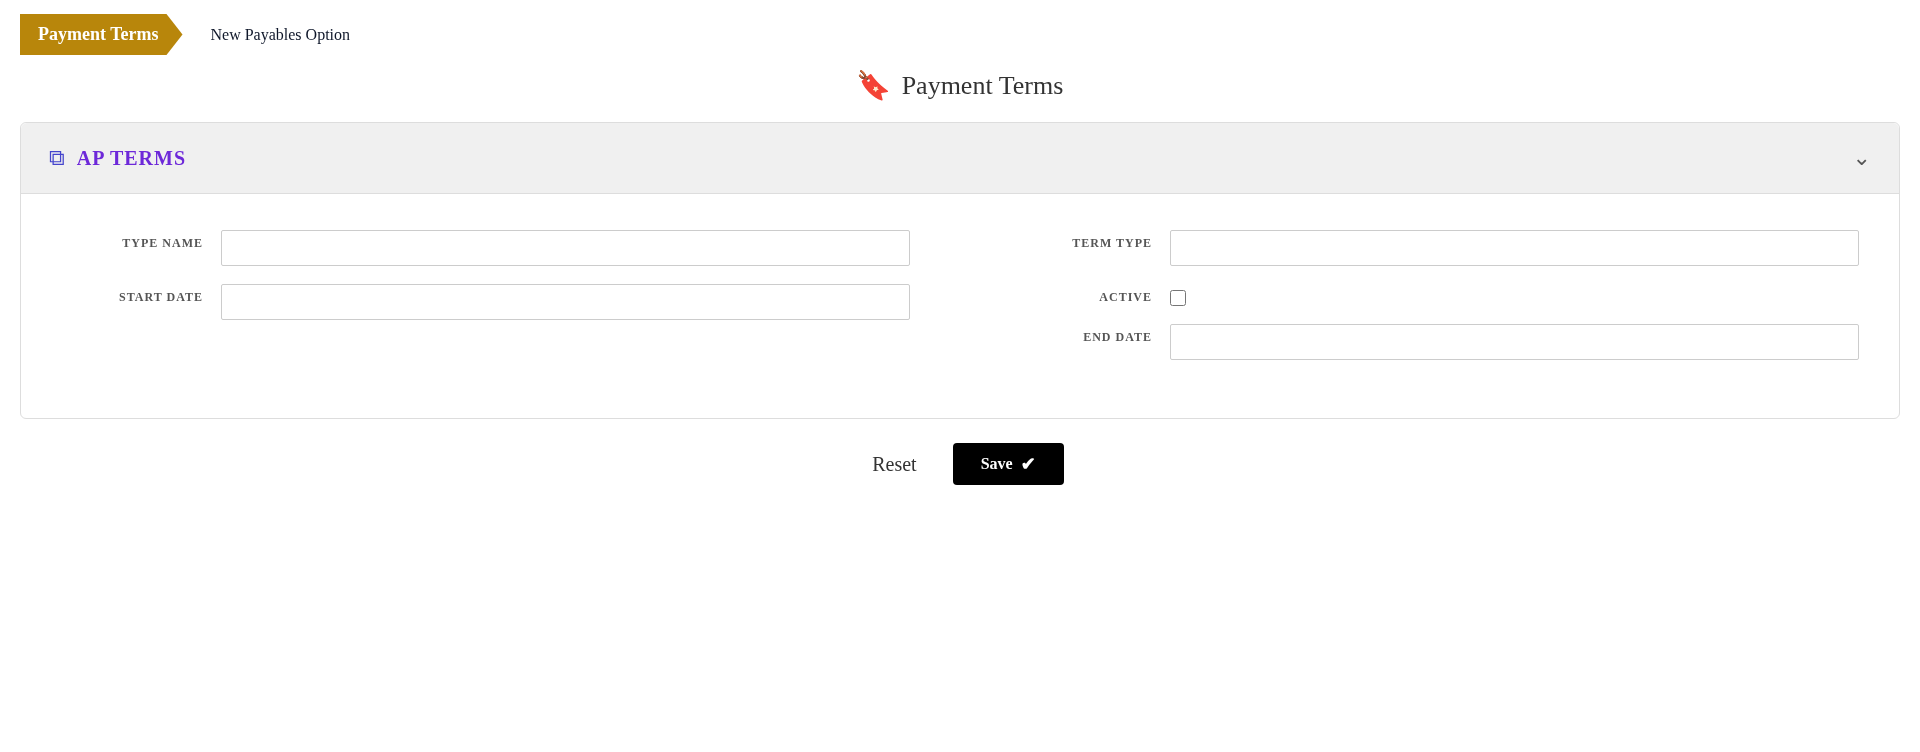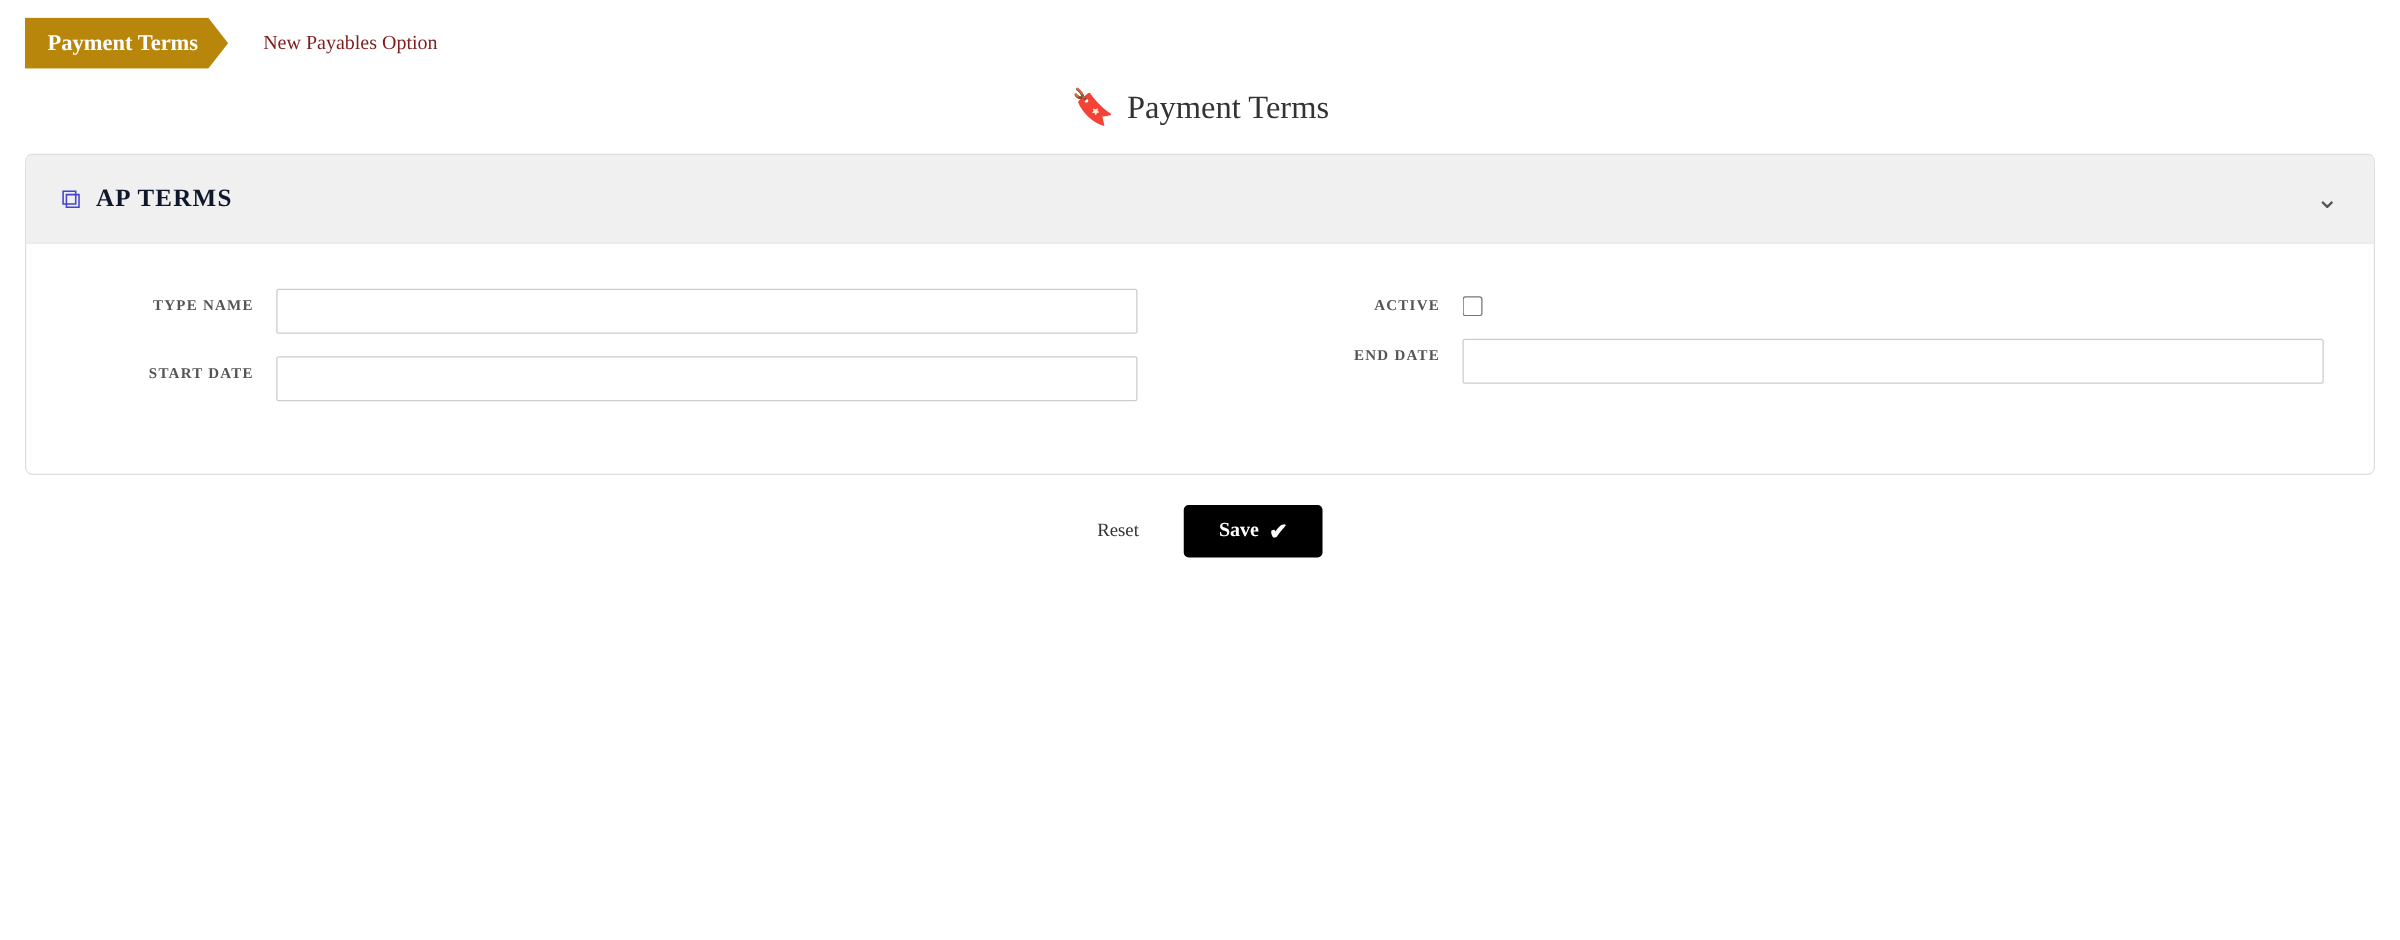--- a/index.html
+++ b/index.html
@@ -35,21 +35,21 @@
       position: relative;
     }
 
     .breadcrumb-separator {
       color: #666;
       font-size: 16px;
       margin: 0 10px;
     }
 
     .breadcrumb-current {
-      color: #7f1d1d;
+      color: #0f172a;
       font-size: 16px;
     }
 
     
     .page-title-area {
       display: flex;
       justify-content: center;
       align-items: center;
       gap: 10px;
       margin-bottom: 20px;
@@ -92,21 +92,21 @@
     }
 
     .section-icon {
       color: #4444cc;
       font-size: 22px;
     }
 
     .section-title {
       font-size: 20px;
       font-weight: bold;
-      color: #0f172a;
+      color: #6d28d9;
       letter-spacing: 1px;
       text-align: center;
     }
 
     .chevron-icon {
       color: #555;
       font-size: 22px;
     }
 
     
@@ -179,21 +179,21 @@
       display: flex;
       justify-content: center;
       align-items: center;
       gap: 20px;
       padding: 24px 0;
     }
 
     .btn-reset {
       background: transparent;
       border: none;
-      font-size: 15px;
+      font-size: 20px;
       color: #333;
       cursor: pointer;
       padding: 8px 16px;
     }
 
     .btn-save {
       background-color: #000000;
       color: #fff;
       border: none;
       border-radius: 4px;
@@ -250,20 +250,24 @@
           <label class="form-label">START DATE</label>
           <input class="form-input" type="text" style="">
         </div>
 
 
 
       </div>
 
       <div class="form-right">
 
+        <div class="form-row">
+          <label class="form-label">TERM TYPE</label>
+          <input class="form-input" type="text" style="">
+        </div>
 
         <div class="form-row">
           <label class="form-label">ACTIVE</label>
           <input class="form-checkbox" type="checkbox" style="">
         </div>
 
         <div class="form-row">
           <label class="form-label">END DATE</label>
           <input class="form-input" type="text" style="">
         </div>

